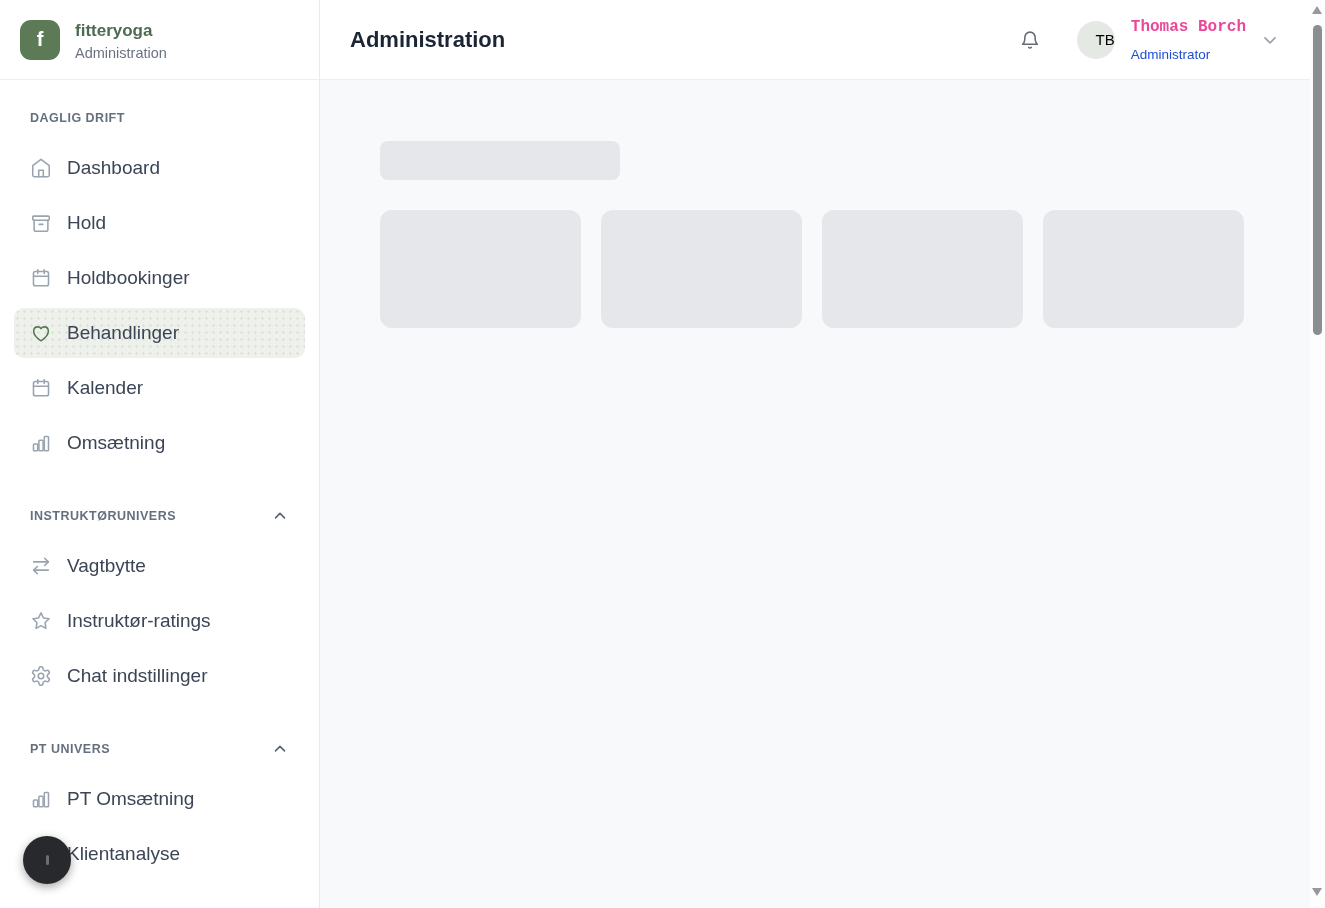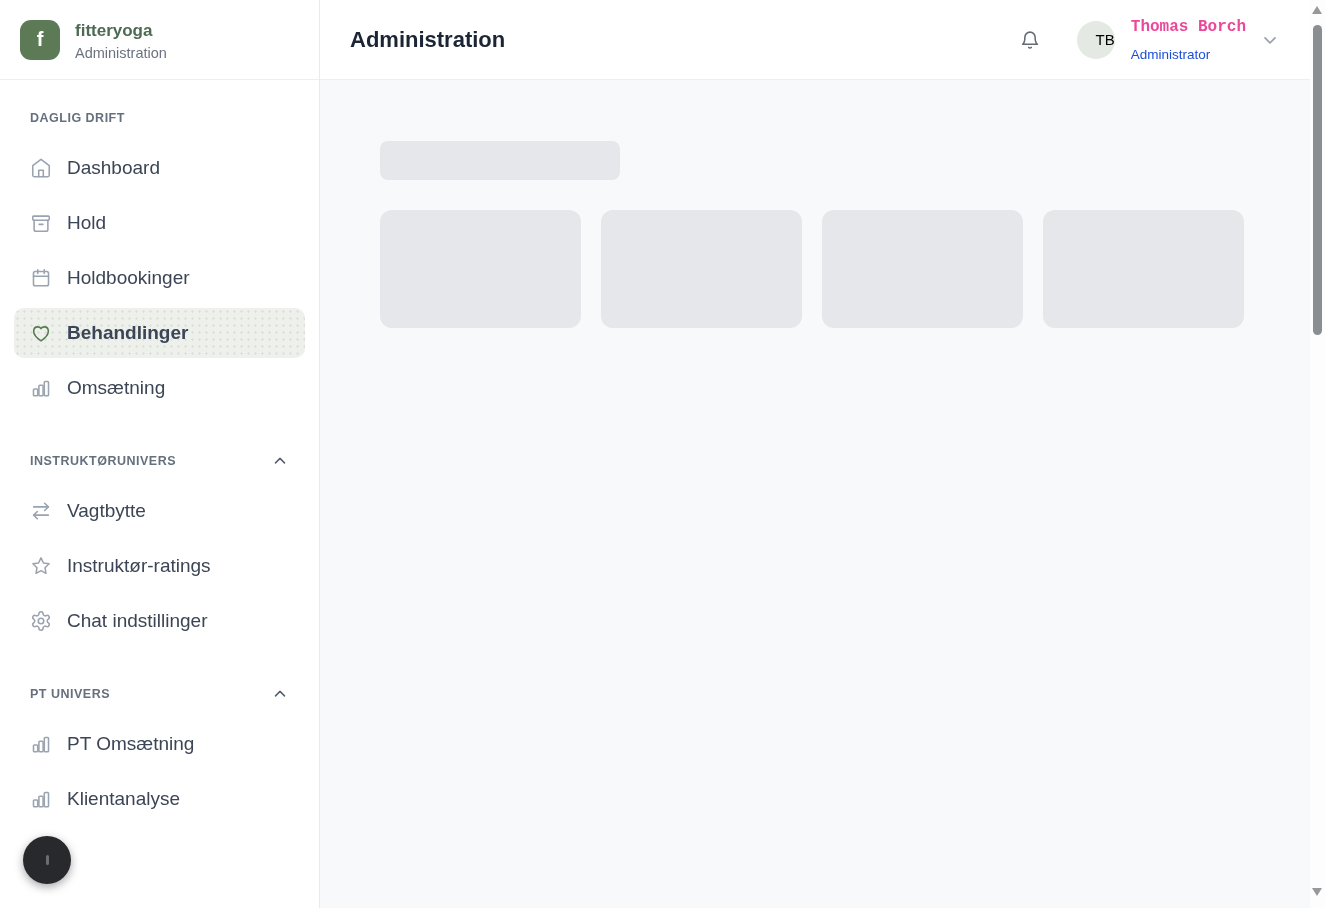--- a/index.html
+++ b/index.html
@@ -25,21 +25,21 @@
   .section-chevron{color:#55606e;cursor:pointer;}
   .section-chevron svg{width:18px;height:18px;}
 
   .nav-item{height:50px;margin:5px 14px;border-radius:10px;display:flex;align-items:center;
             padding:0 16px;gap:15px;box-sizing:border-box;cursor:pointer;}
   .nav-icon{color:#9aa3b0;flex:0 0 auto;}
   .nav-icon svg{width:22px;height:22px;}
   .nav-label{font-size:19px;color:#3b4555;}
   .nav-item.active{background-color:#eef0eb;
        background-image:radial-gradient(rgba(90,122,84,.12) 1px, transparent 1.2px);
-       background-size:7px 7px;font-weight:bold;}
+       background-size:7px 7px;}
   .nav-item.active .nav-icon{color:#567a50;}
 
   
   .floating-widget{position:absolute;left:23px;top:836px;width:48px;height:48px;border-radius:50%;
        background:#28292c;box-shadow:0 3px 10px rgba(0,0,0,.35);z-index:6;cursor:pointer;}
   .floating-widget .glyph{position:absolute;left:50%;top:50%;width:2.5px;height:10px;margin:-5px 0 0 -1px;
        border-radius:2px;background:#6a6d72;}
 
   
   .topbar{position:absolute;left:320px;top:0;width:990px;height:80px;background:#fff;
@@ -121,20 +121,29 @@
         <span class="nav-icon">
           <svg viewBox="0 0 24 24" fill="none" stroke="currentColor" stroke-width="1.7" stroke-linecap="round" stroke-linejoin="round">
             <path d="M12 20.5s-8-4.9-8-10.3C4 7.2 6 5.3 8.4 5.3c1.5 0 2.9.8 3.6 2 .7-1.2 2.1-2 3.6-2C18 5.3 20 7.2 20 10.2c0 5.4-8 10.3-8 10.3Z"></path>
           </svg>
         </span>
         <span class="nav-label">Behandlinger</span>
       </div>
       <div class="nav-item">
         <span class="nav-icon">
           <svg viewBox="0 0 24 24" fill="none" stroke="currentColor" stroke-width="1.7" stroke-linecap="round" stroke-linejoin="round">
+            <rect x="3.8" y="5" width="16.4" height="15.5" rx="2"></rect>
+            <path d="M8.5 3v4M15.5 3v4M3.8 10h16.4"></path>
+          </svg>
+        </span>
+        <span class="nav-label">Kalender</span>
+      </div>
+      <div class="nav-item">
+        <span class="nav-icon">
+          <svg viewBox="0 0 24 24" fill="none" stroke="currentColor" stroke-width="1.7" stroke-linecap="round" stroke-linejoin="round">
             <rect x="3.8" y="13" width="4.6" height="7.5" rx="1"></rect>
             <rect x="9.7" y="9" width="4.6" height="11.5" rx="1"></rect>
             <rect x="15.6" y="5" width="4.6" height="15.5" rx="1"></rect>
           </svg>
         </span>
         <span class="nav-label">Omsætning</span>
       </div>
       <div class="section-row">
         <span class="section-label">INSTRUKTØRUNIVERS</span>
         <span class="section-chevron">

